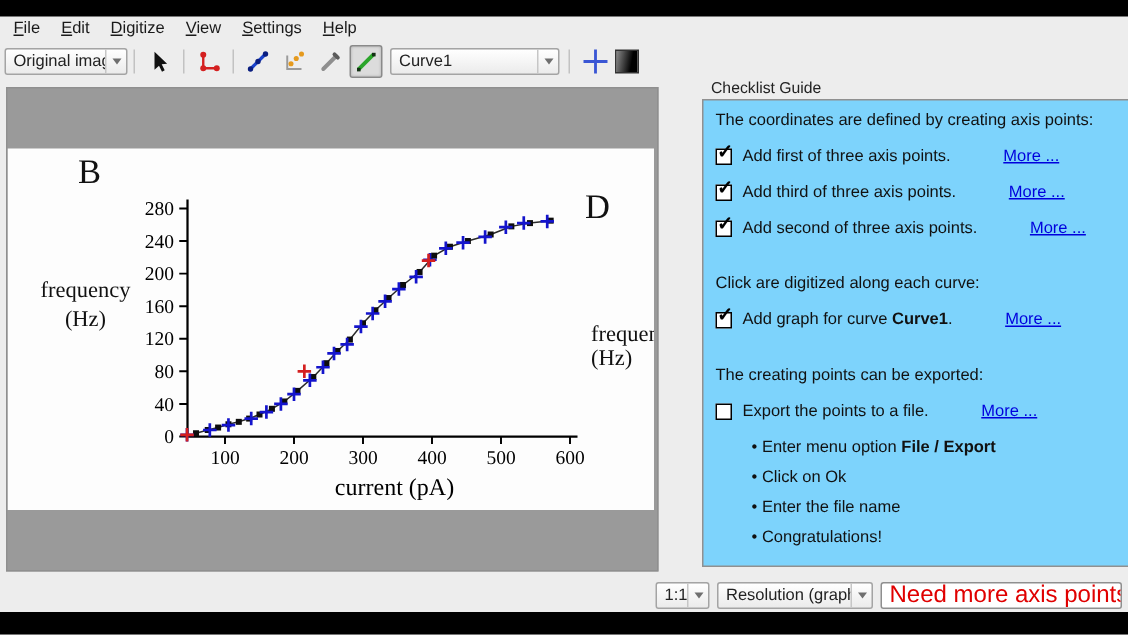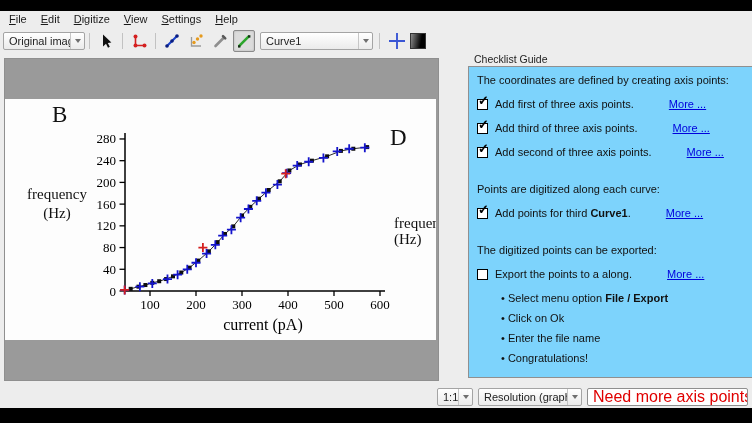--- a/index.html
+++ b/index.html
@@ -264,31 +264,31 @@
             <span><span>Add first of three axis points. </span><span class="lnk">More ...</span></span>
           </div>
           <div class="cl-check">
             <span class="cl-box checked"></span>
             <span><span>Add third of three axis points. </span><span class="lnk">More ...</span></span>
           </div>
           <div class="cl-check">
             <span class="cl-box checked"></span>
             <span><span>Add second of three axis points. </span><span class="lnk">More ...</span></span>
           </div>
-          <div class="cl-para sect"><span><span>Points are digitized along each curve:</span></span></div>
+          <div class="cl-para sect"><span><span>Click are digitized along each curve:</span></span></div>
           <div class="cl-check">
             <span class="cl-box checked"></span>
-            <span><span>Add points for third </span><span class="bold">Curve1</span><span>. </span><span class="lnk">More ...</span></span>
-          </div>
-          <div class="cl-para sect"><span><span>The digitized points can be exported:</span></span></div>
+            <span><span>Add graph for curve </span><span class="bold">Curve1</span><span>. </span><span class="lnk">More ...</span></span>
+          </div>
+          <div class="cl-para sect"><span><span>The creating points can be exported:</span></span></div>
           <div class="cl-check">
             <span class="cl-box"></span>
-            <span><span>Export the points to a along. </span><span class="lnk">More ...</span></span>
-          </div>
-          <div class="cl-bullet"><span><span>Select menu option </span><span class="bold">File / Export</span></span></div>
+            <span><span>Export the points to a file. </span><span class="lnk">More ...</span></span>
+          </div>
+          <div class="cl-bullet"><span><span>Enter menu option </span><span class="bold">File / Export</span></span></div>
           <div class="cl-bullet"><span><span>Click on Ok</span></span></div>
           <div class="cl-bullet"><span><span>Enter the file name</span></span></div>
           <div class="cl-bullet"><span><span>Congratulations!</span></span></div>
         </div>
       <div class="vscroll">
         <div class="arr up">▲</div>
         <div class="thumb"></div>
         <div class="arr down">▼</div>
       </div>
     </div>

